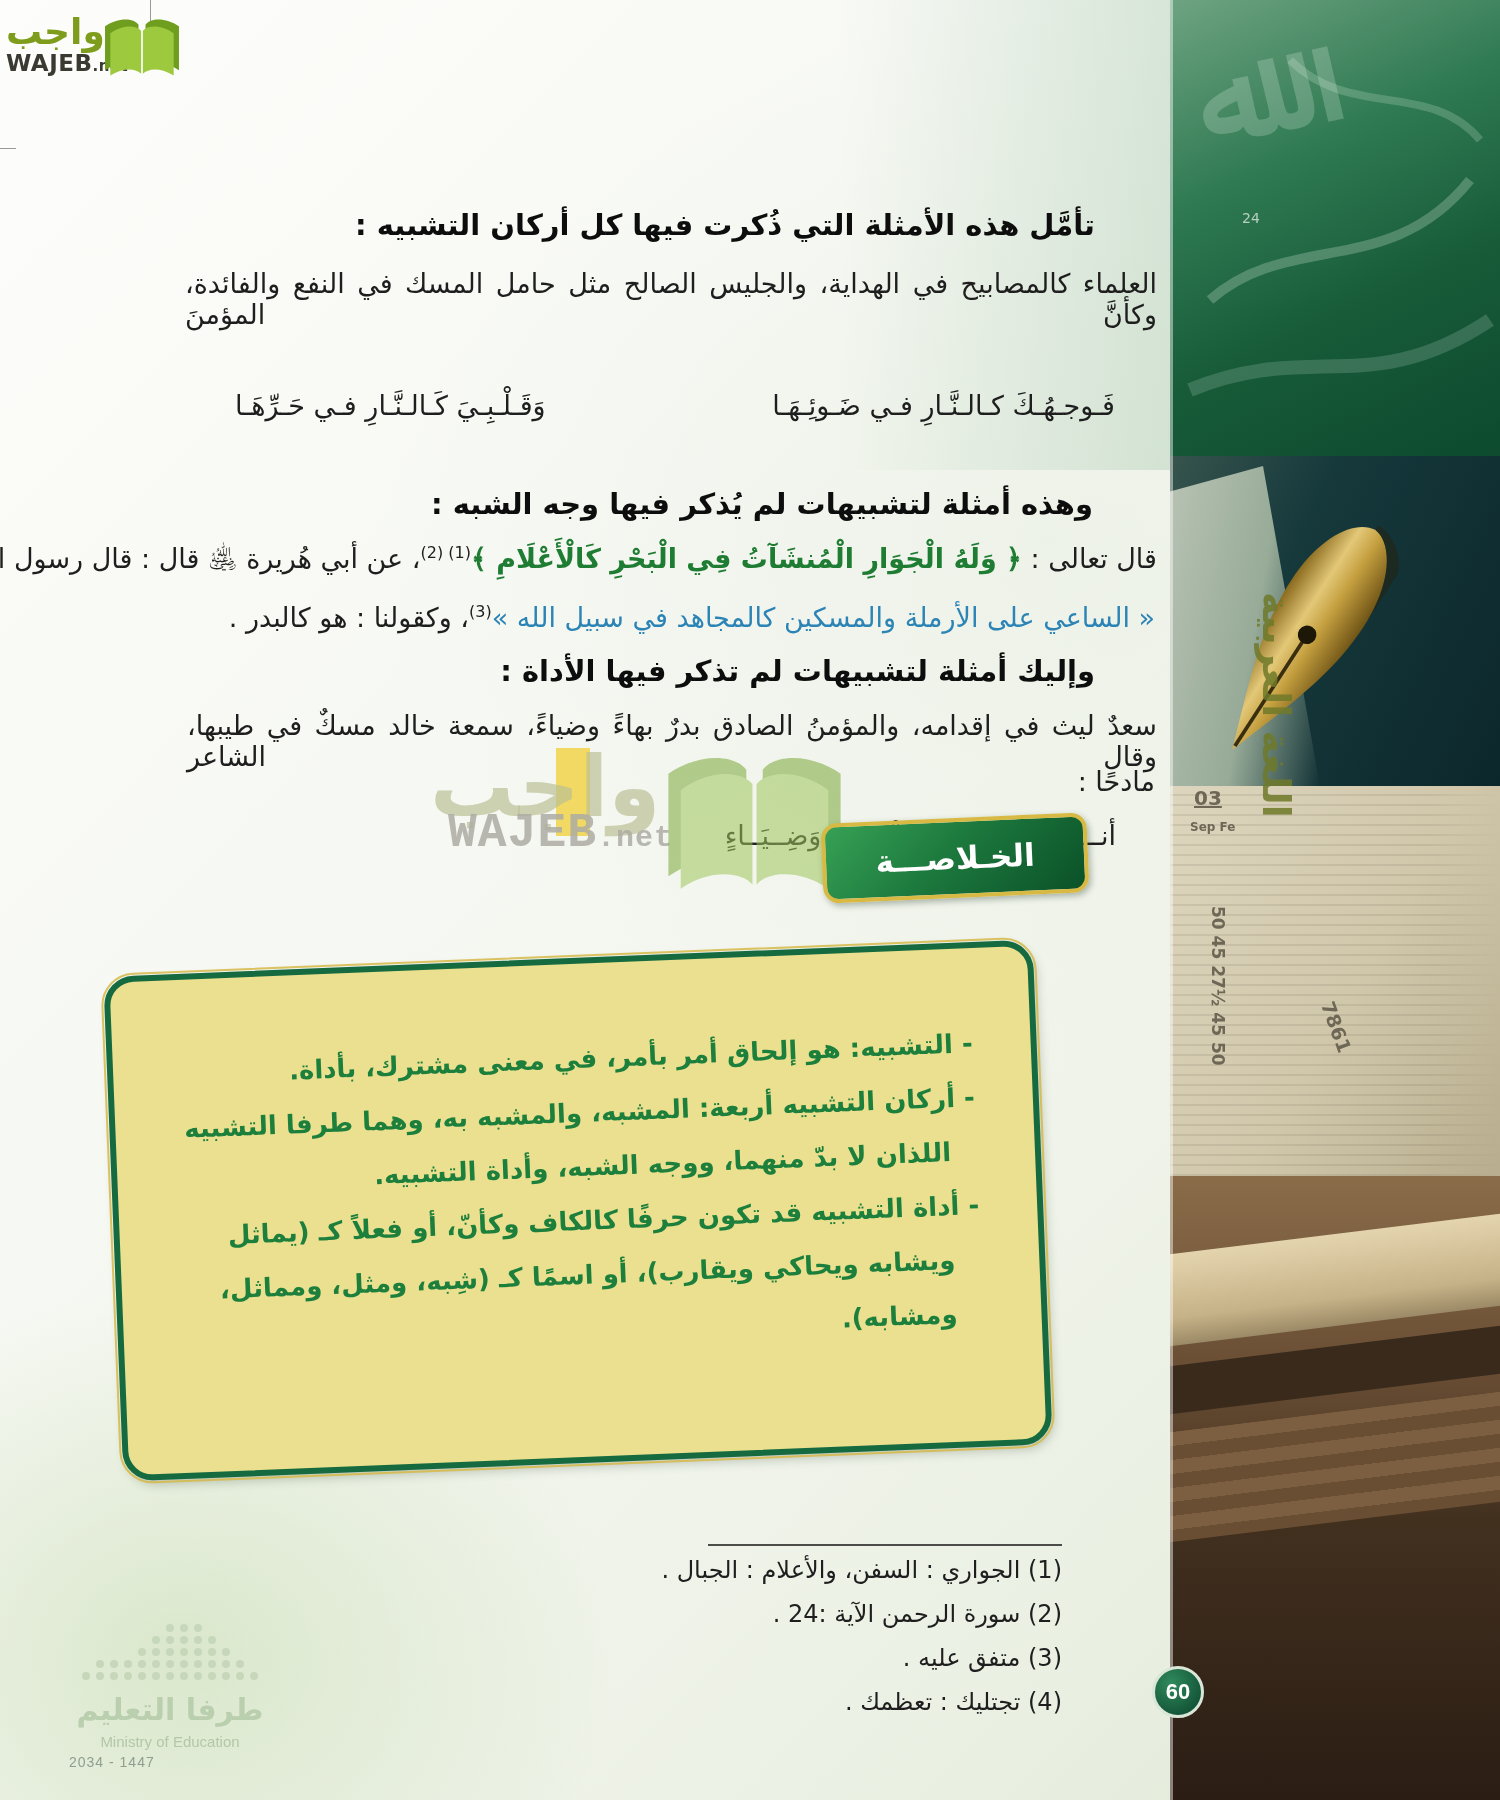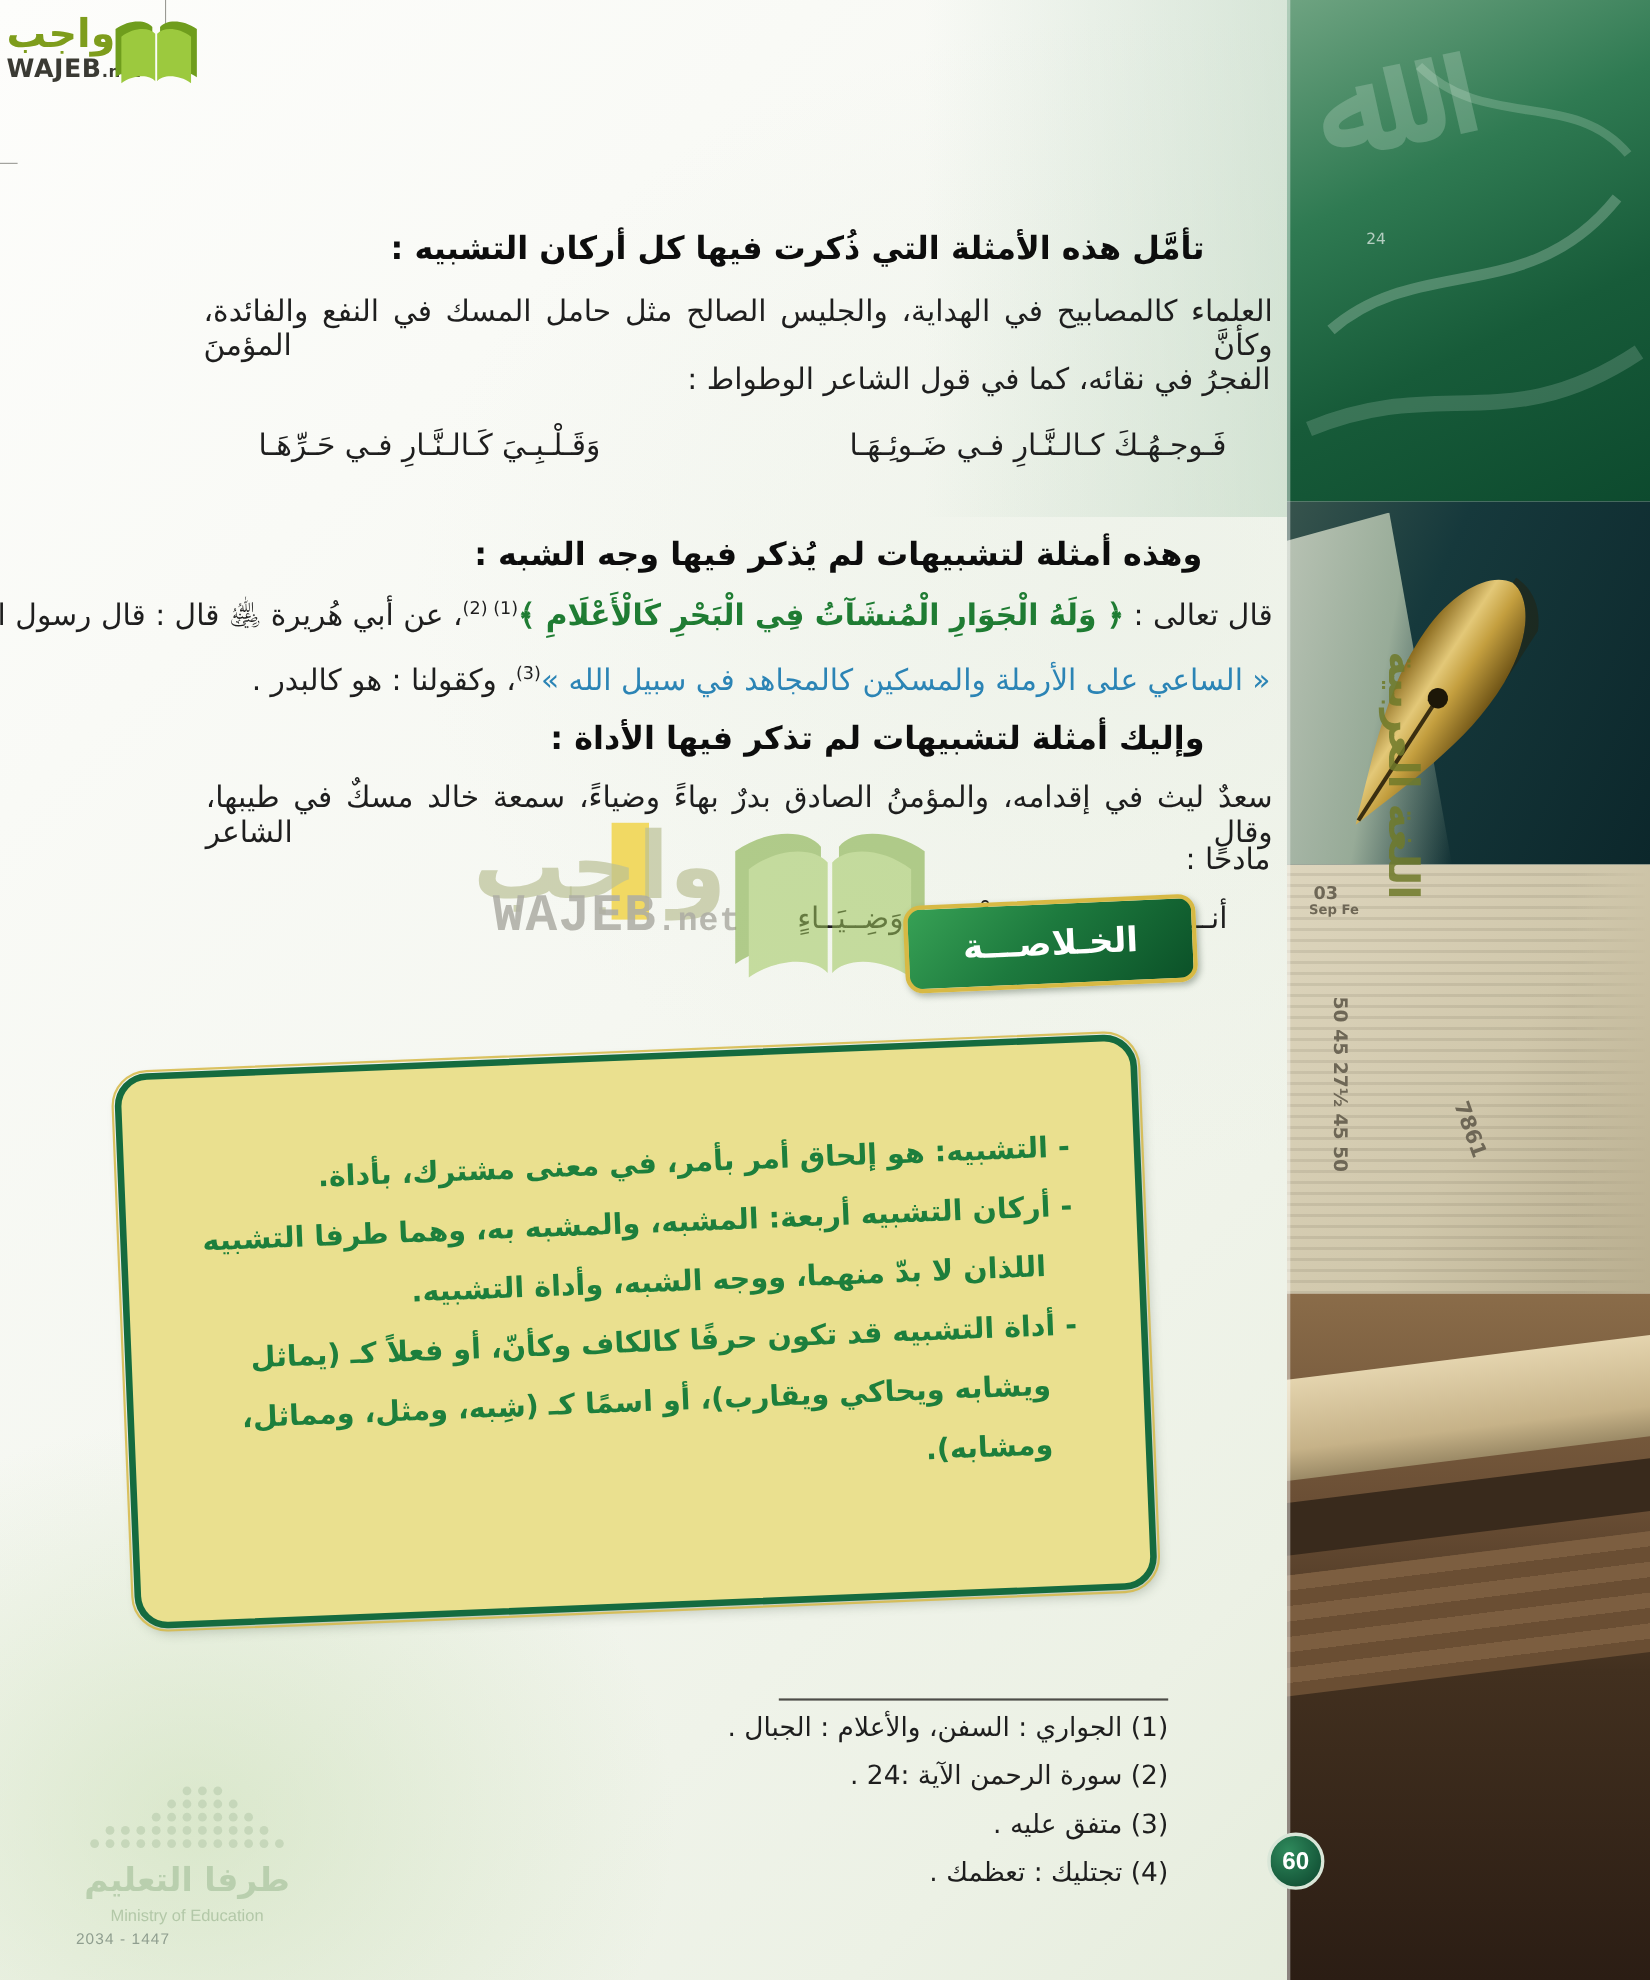--- a/index.html
+++ b/index.html
@@ -142,21 +142,21 @@
           </defs>
           <path d="M60,295 C32,215 12,162 14,100 C16,48 38,16 60,14 C82,16 104,48 106,100 C108,162 88,215 60,295 Z" fill="url(#gold)"></path>
           <line x1="60" y1="290" x2="60" y2="150" stroke="#3a2e10" stroke-width="4"></line>
           <circle cx="60" cy="148" r="10" fill="#1d1708"></circle>
           <path d="M60,14 C82,16 104,48 106,100 L106,40 C96,18 78,8 60,8 Z" fill="rgba(40,30,8,.45)"></path>
         </svg>
       </div>
     </div>
     <div class="band-news">
       <div class="news-lines"></div>
-      <span class="news-num" style="left:24px; top:16px; font-size:16px;">03</span>
+      <span class="news-num" style="left:24px; top:0; font-size:20px;text-decoration:underline;">03</span>
       <span class="news-num" style="left:20px; top:34px; font-size:12px;">Sep Fe</span>
       <span class="news-num" style="left:58px; top:120px; font-size:17px; transform:rotate(90deg); transform-origin:left top; white-space:nowrap;">50 45 27½ 45 50</span>
       <span class="news-num" style="left:140px; top:230px; font-size:19px; transform:rotate(70deg);">7861</span>
     </div>
     <div class="band-books">
       <div class="book-strip1"></div>
       <div class="book-strip2"></div>
       <div class="book-strip3"></div>
     </div>
     <div class="vertical-label">اللغة العربية</div>
@@ -171,21 +171,20 @@
         <path d="M8,14 C22,4 40,4 46,12 L46,62 C40,54 22,54 8,64 Z" fill="#6f9d1d"></path>
         <path d="M92,14 C78,4 60,4 54,12 L54,62 C60,54 78,54 92,64 Z" fill="#6f9d1d"></path>
         <path d="M14,22 C27,12 43,12 49,19 L49,68 C43,61 27,61 14,70 Z" fill="#9cc93e"></path>
         <path d="M86,22 C73,12 57,12 51,19 L51,68 C57,61 73,61 86,70 Z" fill="#9cc93e"></path>
       </svg>
     </div>
   </div>
 
   <div class="tl h" style="right:405px; top:208px;">تأمَّل هذه الأمثلة التي ذُكرت فيها كل أركان التشبيه :</div>
   <div class="tl b just" style="right:343px; top:268px; width:972px;">العلماء كالمصابيح في الهداية، والجليس الصالح مثل حامل المسك في النفع والفائدة، وكأنَّ المؤمنَ</div>
-  <div class="tl b" style="right:345px; top:330px;">الفجرُ في نقائه، كما في قول الشاعر الوطواط :</div>
 
   <div class="poem" style="left:235px; top:390px; width:880px;">
     <span>فَـوجـهُـكَ كـالـنَّـارِ فـي ضَـوئِـهَـا</span>
     <span>وَقَـلْـبِـيَ كَـالـنَّـارِ فـي حَـرِّهَـا</span>
   </div>
 
   <div class="tl h" style="right:407px; top:487px;">وهذه أمثلة لتشبيهات لم يُذكر فيها وجه الشبه :</div>
 
   <div class="tl b" style="right:343px; top:542px;">
     <span>قال تعالى : </span><span class="quran">﴿ وَلَهُ الْجَوَارِ الْمُنشَآتُ فِي الْبَحْرِ كَالْأَعْلَامِ ﴾</span><span class="refsup">(1) (2)</span><span>، عن أبي هُريرة ﵁ قال : قال رسول الله ﷺ :</span>

